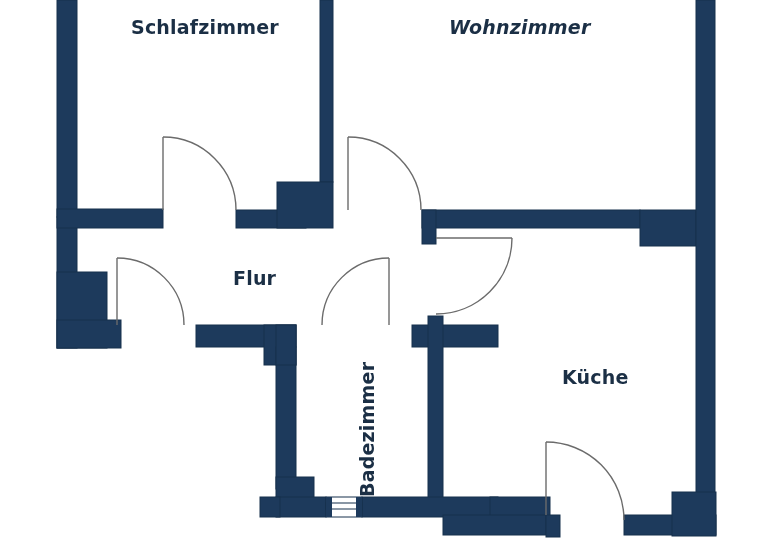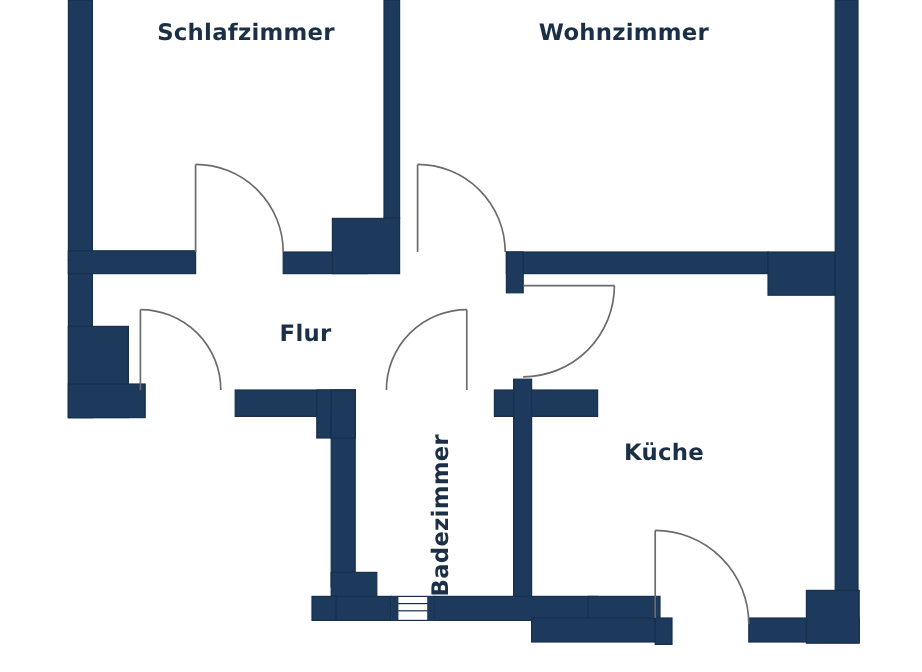--- a/index.html
+++ b/index.html
@@ -140,21 +140,21 @@
       <rect x="326" y="497" width="36" height="20" fill="#ffffff" stroke="#16304d" stroke-width="1"></rect>
       <rect x="326" y="503" width="36" height="6" fill="#ffffff" stroke="#16304d" stroke-width="1"></rect>
       <rect x="326" y="497" width="6" height="20" fill="#1d3a5c" stroke="none"></rect>
       <rect x="356" y="497" width="6" height="20" fill="#1d3a5c" stroke="none"></rect>
     </g>
 
   </svg>
 
   <div class="room-label" style="left:131px; top:16px;">Schlafzimmer</div>
 
-  <div class="room-label" style="left:449px; top:16px;">Wohnzimmer</div>
+  <div class="room-label" style="left:449px; top:16px;font-style:italic;">Wohnzimmer</div>
 
   <div class="room-label" style="left:233px; top:267px;text-align:right;">Flur</div>
 
   <div class="room-label vertical" style="left:356px; top:497px;">Badezimmer</div>
 
-  <div class="room-label" style="left:520px; top:366px;text-align:center;">Küche</div>
+  <div class="room-label" style="left:562px; top:366px;text-align:center;">Küche</div>
 
 </div>
 
 </body></html>

